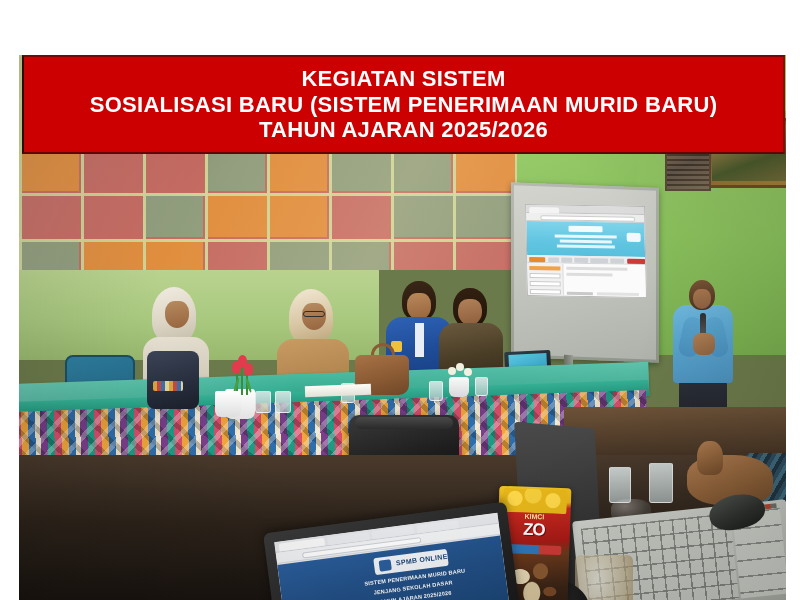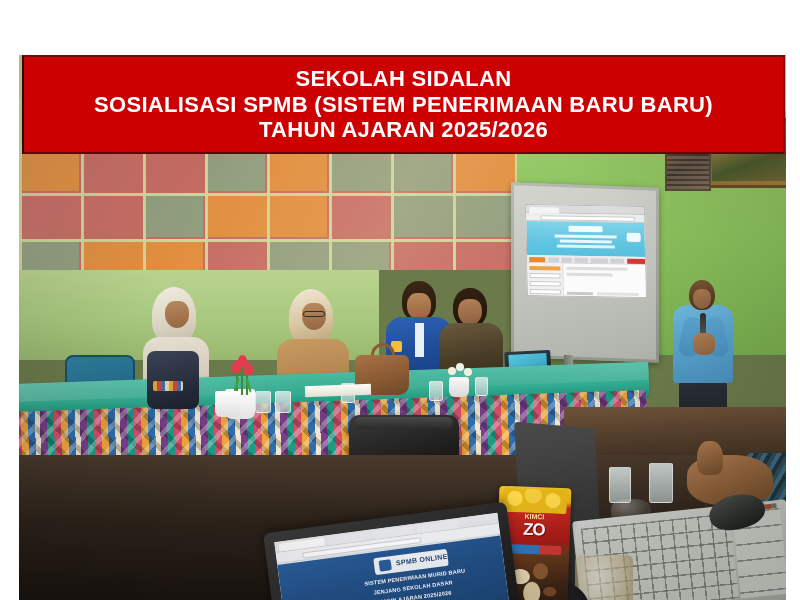--- a/index.html
+++ b/index.html
@@ -848,20 +848,20 @@
         </div>
 
       </div>
     </div>
 
     <div class="photo-vignette"></div>
   </div>
 
   <div id="title-banner">
     <div class="lines">
-      <div class="tline tline-1">SEKOLAH SIDALAN</div>
-      <div class="tline tline-2">SOSIALISASI SPMB (SISTEM PENERIMAAN BARU BARU)</div>
+      <div class="tline tline-1">KEGIATAN SISTEM</div>
+      <div class="tline tline-2">SOSIALISASI BARU (SISTEM PENERIMAAN MURID BARU)</div>
       <div class="tline tline-3">TAHUN AJARAN 2025/2026</div>
     </div>
   </div>
 
 
 </div>
 
 </body></html>

